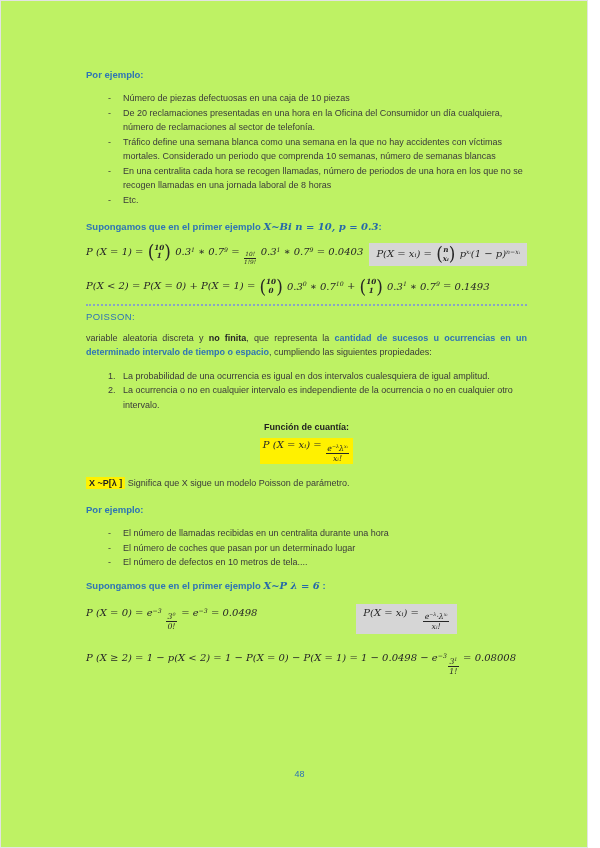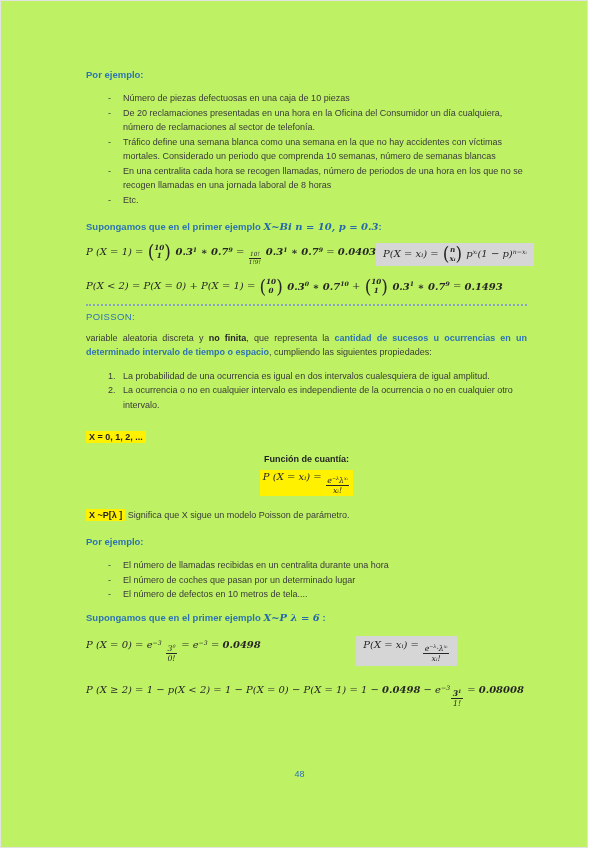--- a/index.html
+++ b/index.html
@@ -20,21 +20,21 @@
   .li{display:flex;font-size:9px;line-height:14.5px;}
   .li .marker{width:17px;flex:0 0 17px;padding-left:2px;}
   .li .txt{flex:1;}
   .ulist{padding-left:20px;}
   .olist{padding-left:20px;}
   .divider{border:0;border-top:2px dotted #87a3c6;margin:8px 0 0 0;}
   .hl-yellow{background:#FFF100;padding:1px 3px;}
   .hl-gray{background:#D6D6D6;padding:3px 7px;}
   .frow{display:flex;justify-content:space-between;align-items:center;}
   .formula{font-family:"DejaVu Serif",serif;font-style:italic;font-size:10px;color:#262626;white-space:nowrap;}
-  .formula .fb{font-weight:bold;margin-top:48px;}
+  .formula .fb{font-weight:normal;margin-top:48px;}
   .formula sup{font-size:0.62em;line-height:0;vertical-align:0.55em;}
   .frac{display:inline-flex;flex-direction:column;align-items:center;vertical-align:-0.35em;font-size:0.78em;line-height:1.2;margin:0 1px;}
   .frac .ftop{border-bottom:0.8px solid #262626;padding:0 1.5px;}
   .frac.small{font-size:0.58em;vertical-align:-0.1em;}
   .binom{display:inline-flex;align-items:center;vertical-align:-0.32em;margin:0 1px;}
   .binom .stack{display:inline-flex;flex-direction:column;align-items:center;font-size:0.72em;line-height:1.2;font-weight:bold;}
   .binom .paren{font-size:1.7em;font-weight:300;line-height:0.85;font-style:normal;transform:scaleY(1.05);}
   .inline-row{display:flex;align-items:center;gap:6px;flex-direction:column;}
   .label-bold{font-size:9px;font-weight:bold;color:#1f1f1f;}
   .small-text{font-size:9px;}
@@ -128,23 +128,20 @@
     <div class="li">
       <span class="marker">1.</span>
       <span class="txt">La probabilidad de una ocurrencia es igual en dos intervalos cualesquiera de igual amplitud.</span>
     </div>
     <div class="li">
       <span class="marker">2.</span>
       <span class="txt">La ocurrencia o no en cualquier intervalo es independiente de la ocurrencia o no en cualquier otro intervalo.</span>
     </div>
   </div>
 
-  <div class="mt14">
-    <span class="hl-yellow label-bold">X = 0, 1, 2, ...</span>
-  </div>
 
   <div class="inline-row mt10">
     <span class="label-bold">Función de cuantía:</span>
     <span class="formula hl-yellow"><span>P (X = xᵢ) = </span><span class="frac">
           <span class="ftop"><span>e</span><sup>−λ</sup><span>λ</span><sup>xᵢ</sup></span>
           <span class="fbot"><span>xᵢ!</span></span>
         </span></span>
   </div>
 
 

